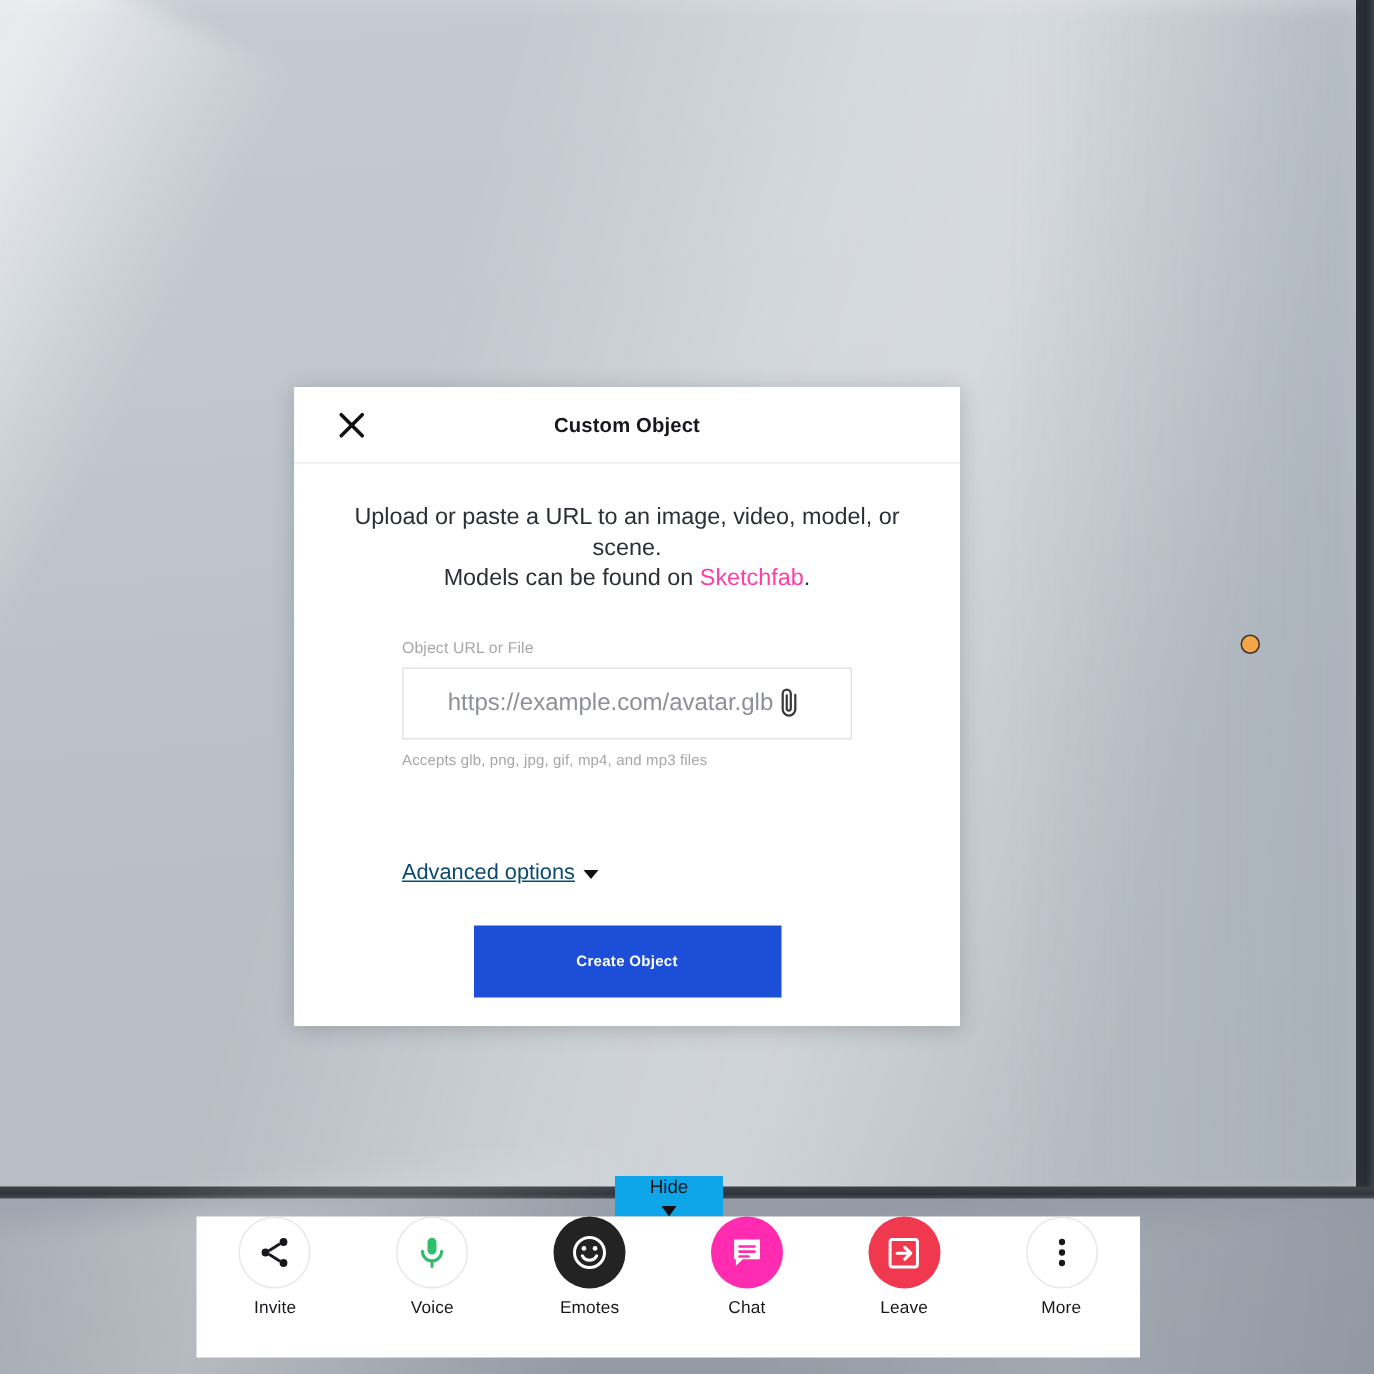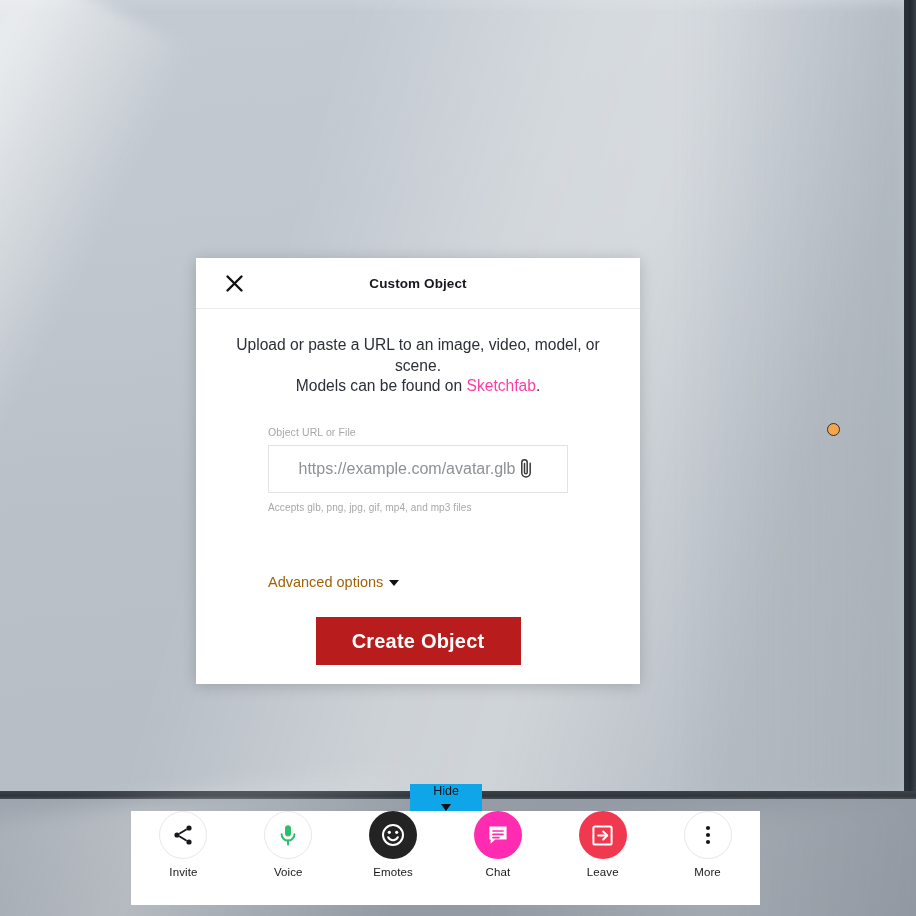--- a/index.html
+++ b/index.html
@@ -199,49 +199,50 @@
     font-size: 10px;
     color: #a7a7a7;
     margin-top: 9px;
     letter-spacing: 0.1px;
   }
 
   .advanced {
     width: 300px;
     margin: 30px auto 0 auto;
     font-size: 14.5px;
-    color: #a16207;
+    color: #0c4a6e;
     display: inline-flex;
     align-items: center;
     gap: 6px;
     cursor: pointer;
+    text-decoration: underline;
   }
   .advanced-wrap { width: 300px; margin: 31px auto 0; }
   .caret {
     width: 0; height: 0;
     border-left: 5px solid transparent;
     border-right: 5px solid transparent;
     border-top: 6px solid #111;
     display: inline-block;
     margin-top: 2px;
   }
 
   .create-wrap {
     display: flex;
     justify-content: center;
     padding: 26px 0 19px 0;
   }
   .create-btn {
     width: 205px;
     height: 48px;
-    background: #b91c1c;
+    background: #1d4ed8;
     border: none;
     color: #fff;
     font-family: "Liberation Sans", sans-serif;
-    font-size: 20px;
+    font-size: 10px;
     font-weight: bold;
     letter-spacing: 0.2px;
     cursor: pointer;
   }
 
   
   #hide-tab {
     position: absolute;
     left: 410px; top: 784px;
     width: 72px; height: 27px;

